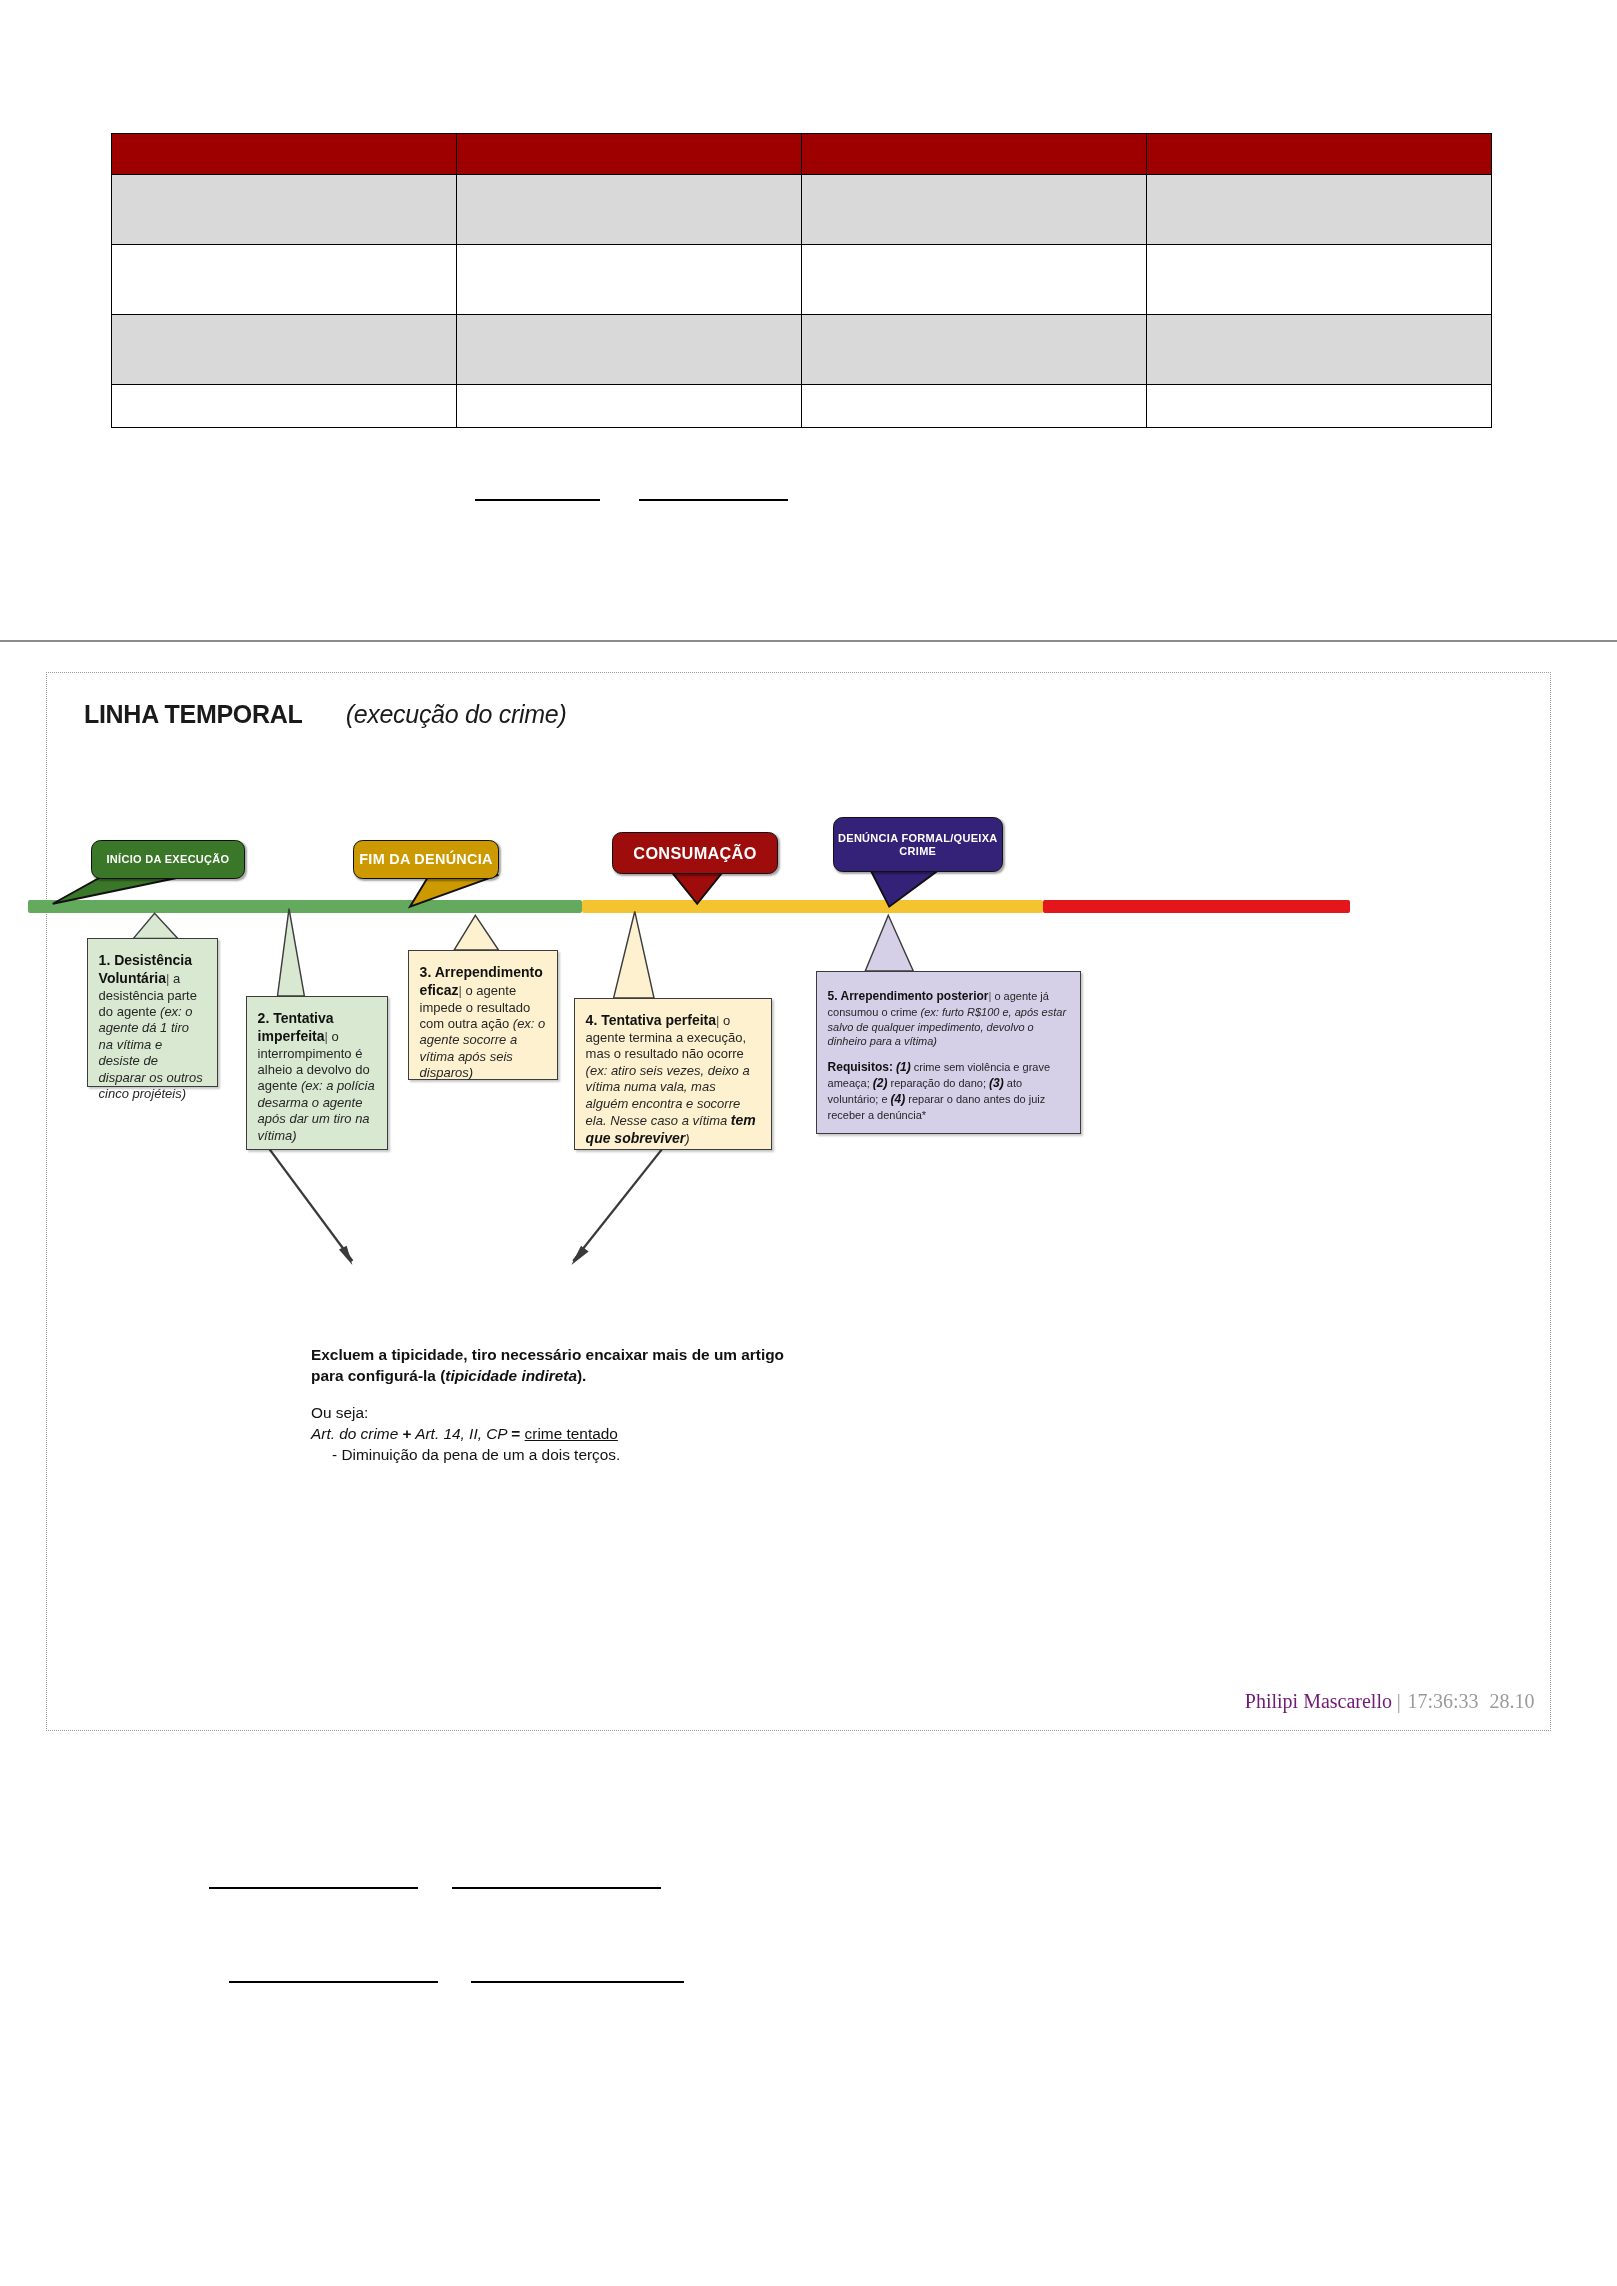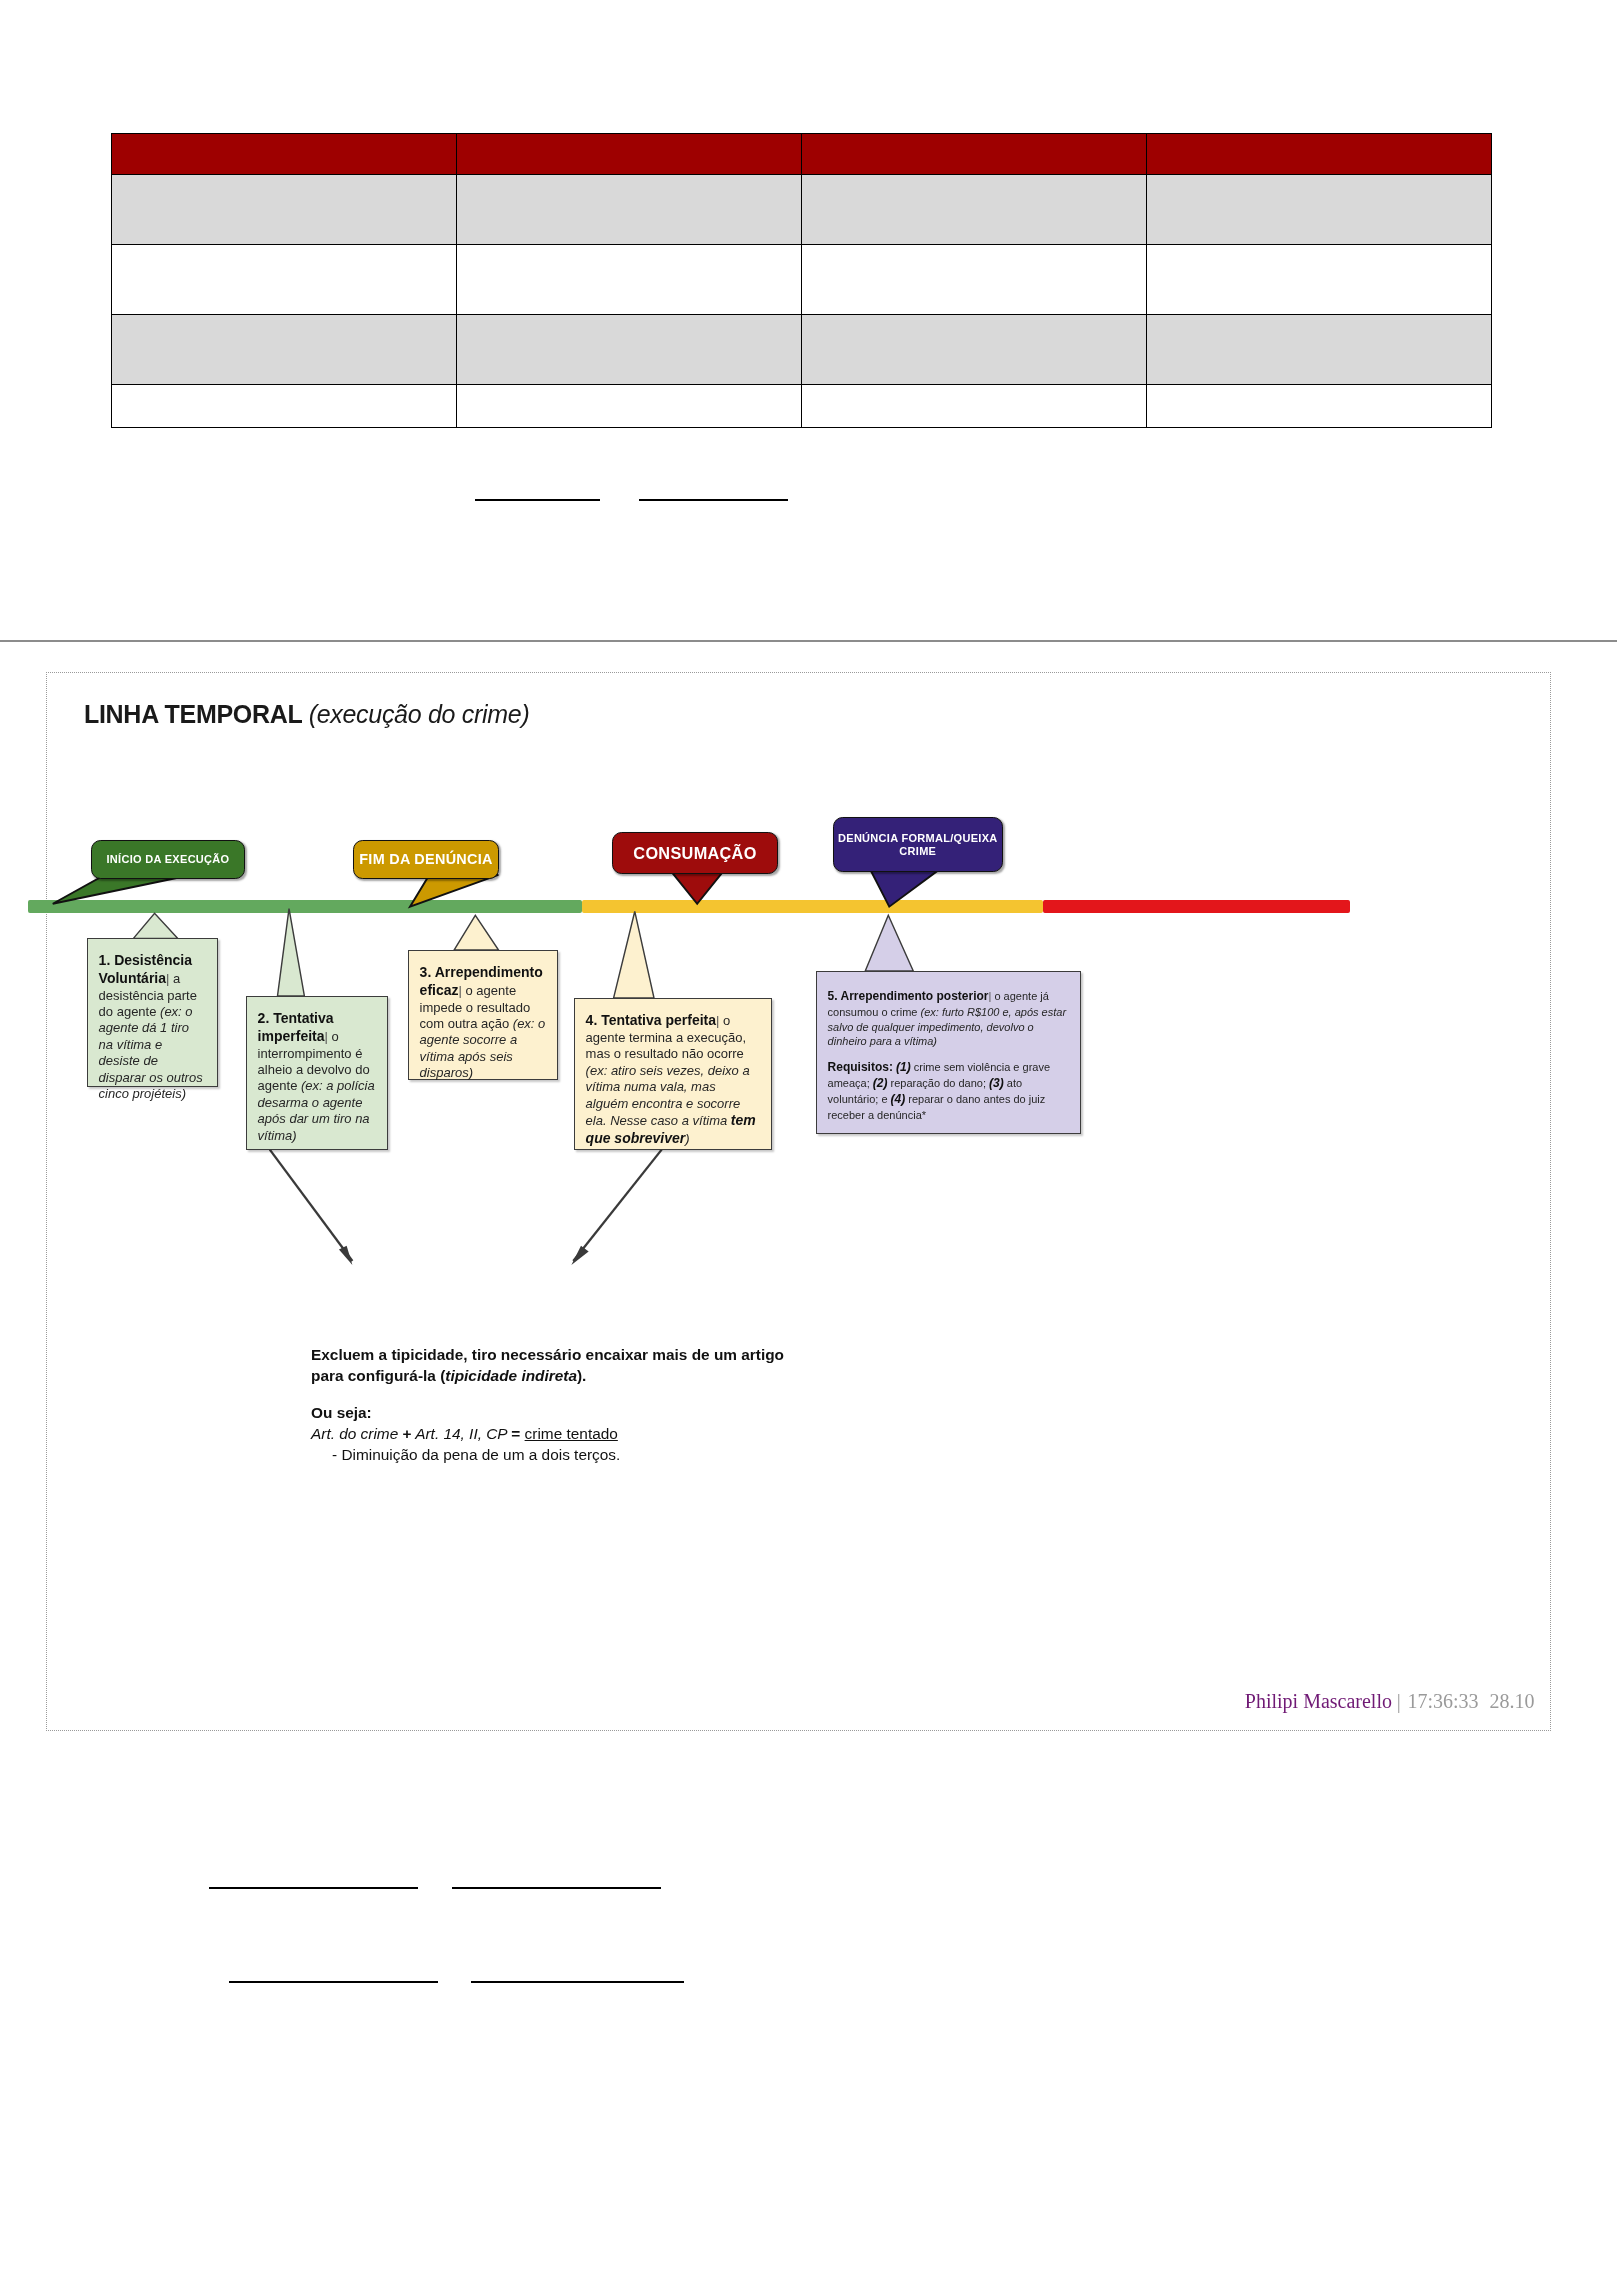--- a/index.html
+++ b/index.html
@@ -42,21 +42,21 @@
   .diagram{
     position:absolute;left:46px;top:672px;width:1503px;height:1057px;
     border:1.9px dotted #9a9a9a;background:#fff;
   }
 
   .diagram-title{
     position:absolute;left:37px;top:27px;
     font-size:25px;font-weight:bold;letter-spacing:-0.3px;
     white-space:nowrap;
   }
-  .diagram-title .ital{font-weight:normal;font-style:italic;}
+  .diagram-title .ital{font-weight:normal;font-style:italic;margin-left:37px;}
 
   
   .tl{position:absolute;height:12.5px;border-radius:1.9px;}
   .tl-green{left:-19px;top:227px;width:554px;background:#63a95e;}
   .tl-yellow{left:535px;top:227px;width:461px;background:#f4c430;}
   .tl-red{left:996px;top:227px;width:307px;background:#e3161b;}
 
   
   .marker{
     position:absolute;border-radius:9.6px;border:1.9px solid #111;
@@ -92,21 +92,21 @@
   
   svg.overlay{position:absolute;left:0;top:0;width:1503px;height:1057px;overflow:visible;}
 
   
   .explain{
     position:absolute;left:264px;top:672px;width:500px;
     font-size:15.4px;line-height:1.36;color:#111;
   }
   .explain .lead{font-weight:bold;}
   .explain .lead i{font-style:italic;text-align:right;}
-  .explain .ou{font-weight:bold;margin-top:16.3px;}
+  .explain .ou{font-weight:normal;margin-top:16.3px;}
   .explain .art{font-style:italic;}
   .explain .art b{font-style:normal;font-weight:bold;}
   .explain .u{text-decoration:underline;font-style:normal;}
   .explain .sub{margin-left:21px;}
 
   
   .signature{
     position:absolute;right:15.4px;bottom:17.3px;
     font-family:"Liberation Serif", serif;
     font-size:20px;color:#9a9a9a;white-space:nowrap;

